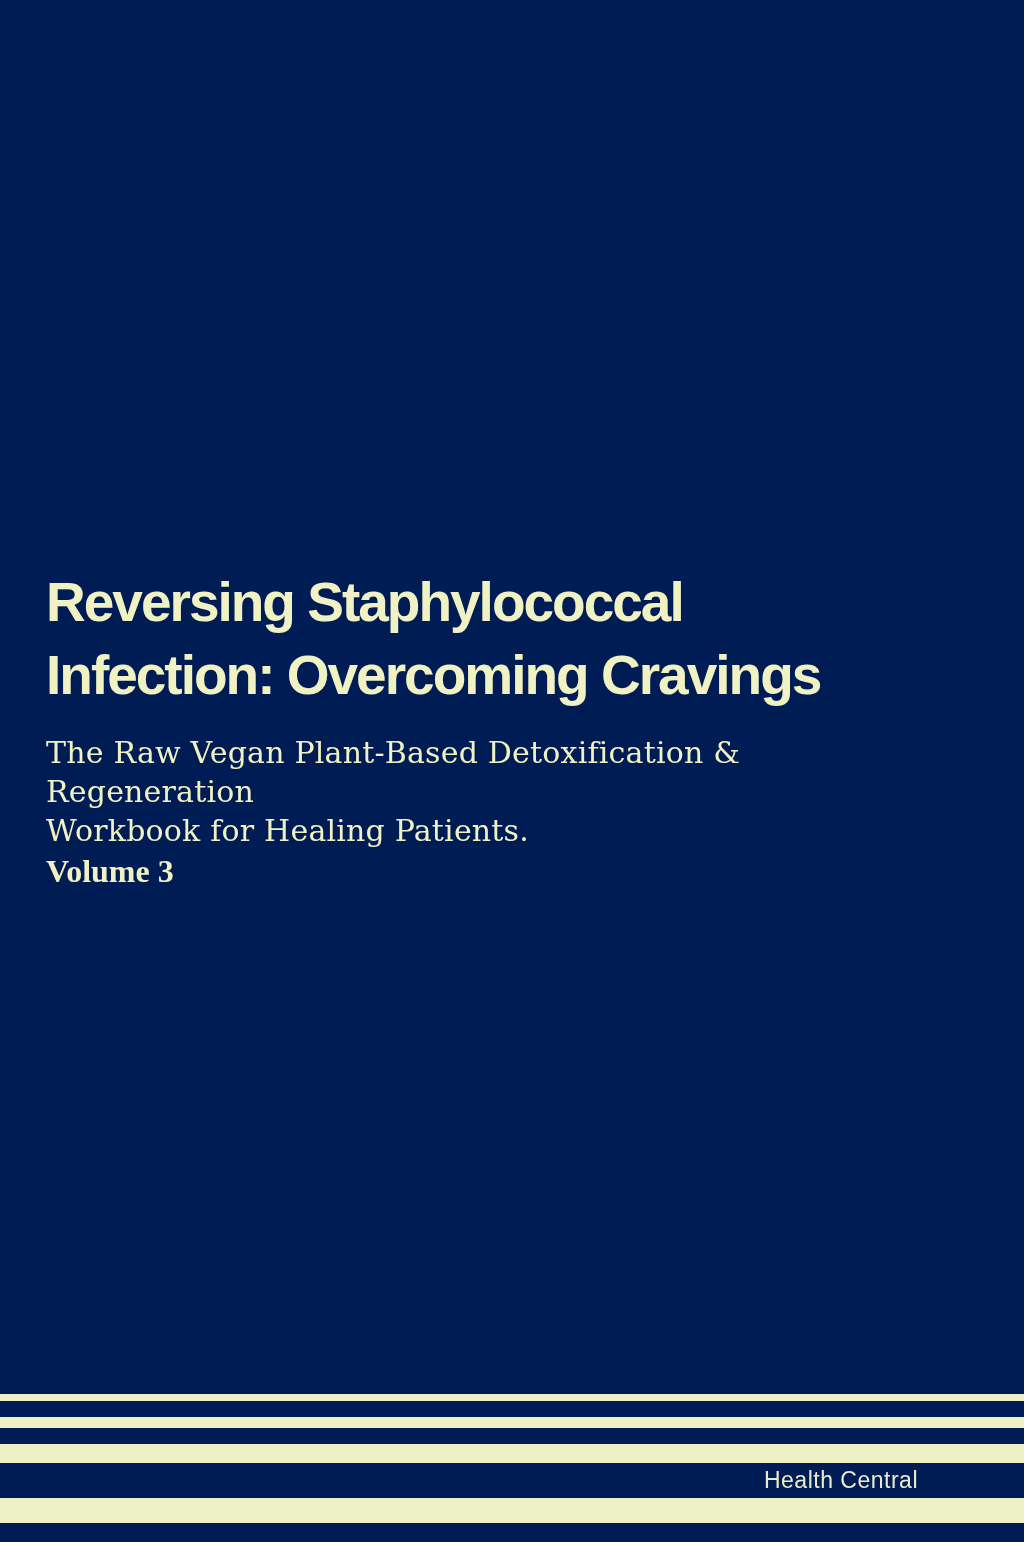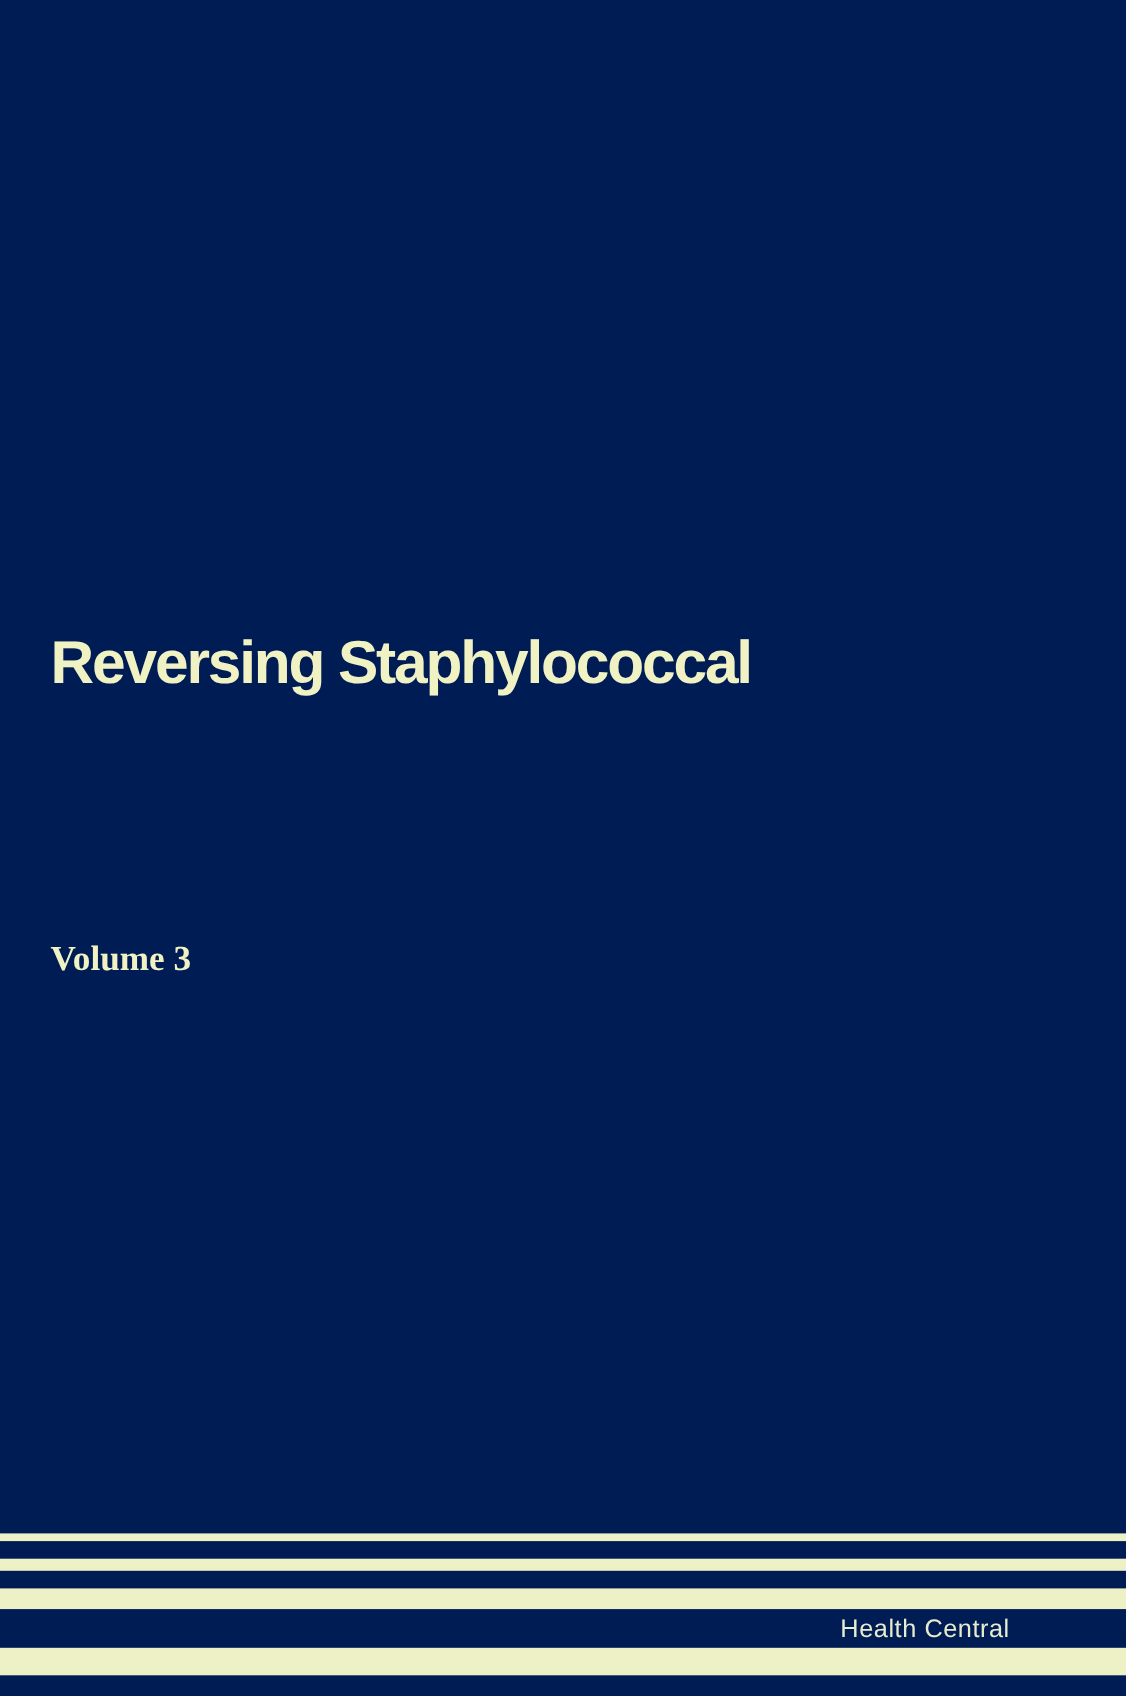--- a/index.html
+++ b/index.html
@@ -87,22 +87,27 @@
     letter-spacing: 0.5px;
   }
 </style>
 </head>
 <body>
 
 <div class="cover">
 
   <div class="title">
     <span>Reversing Staphylococcal</span><br>
+    <span>Infection: Overcoming Cravings</span>
   </div>
 
+  <div class="subtitle">
+    <span>The Raw Vegan Plant-Based Detoxification &amp; Regeneration</span><br>
+    <span>Workbook for Healing Patients.</span>
+  </div>
 
   <div class="volume">Volume 3</div>
 
   <div class="stripe stripe-1"></div>
   <div class="stripe stripe-2"></div>
   <div class="stripe stripe-3"></div>
 
   <div class="publisher-band">
     <span class="publisher">Health Central</span>
   </div>

